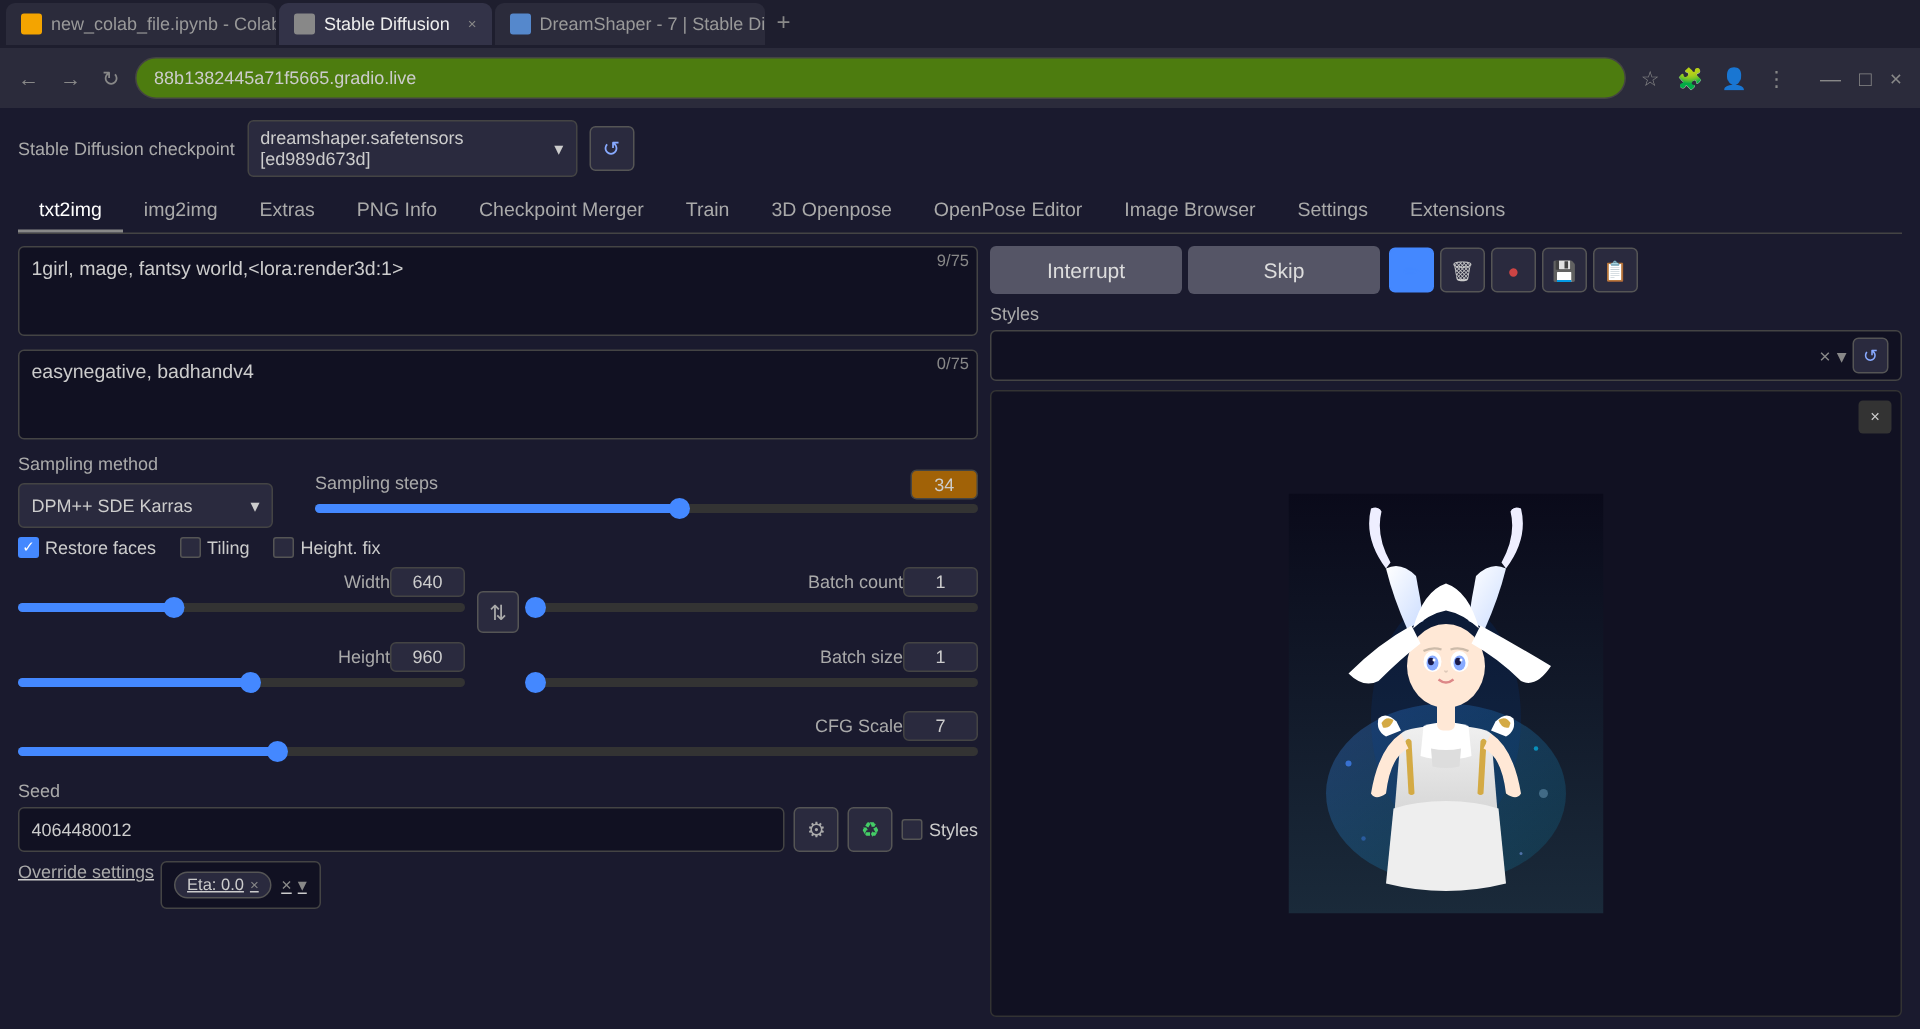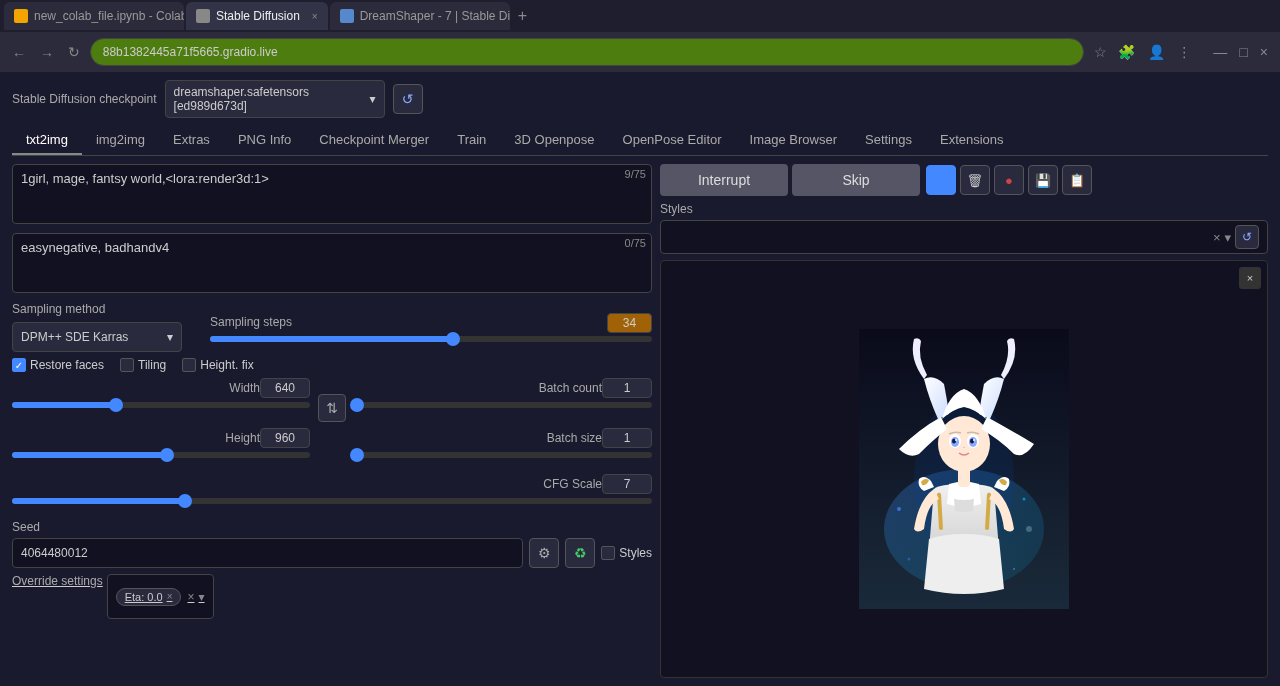--- a/index.html
+++ b/index.html
@@ -405,21 +405,21 @@
       color: #aaa;
     }
     .override-input {
       background: #111122;
       border: 1px solid #444;
       border-radius: 4px;
       display: flex;
       align-items: center;
       padding: 4px 8px;
       gap: 6px;
-      height: 45px;
+      height: 32px;
     }
     .tag-pill {
       background: #2a2a3e;
       border: 1px solid #555;
       border-radius: 12px;
       padding: 2px 8px;
       font-size: 11px;
       color: #ccc;
       display: flex;
       align-items: center;

